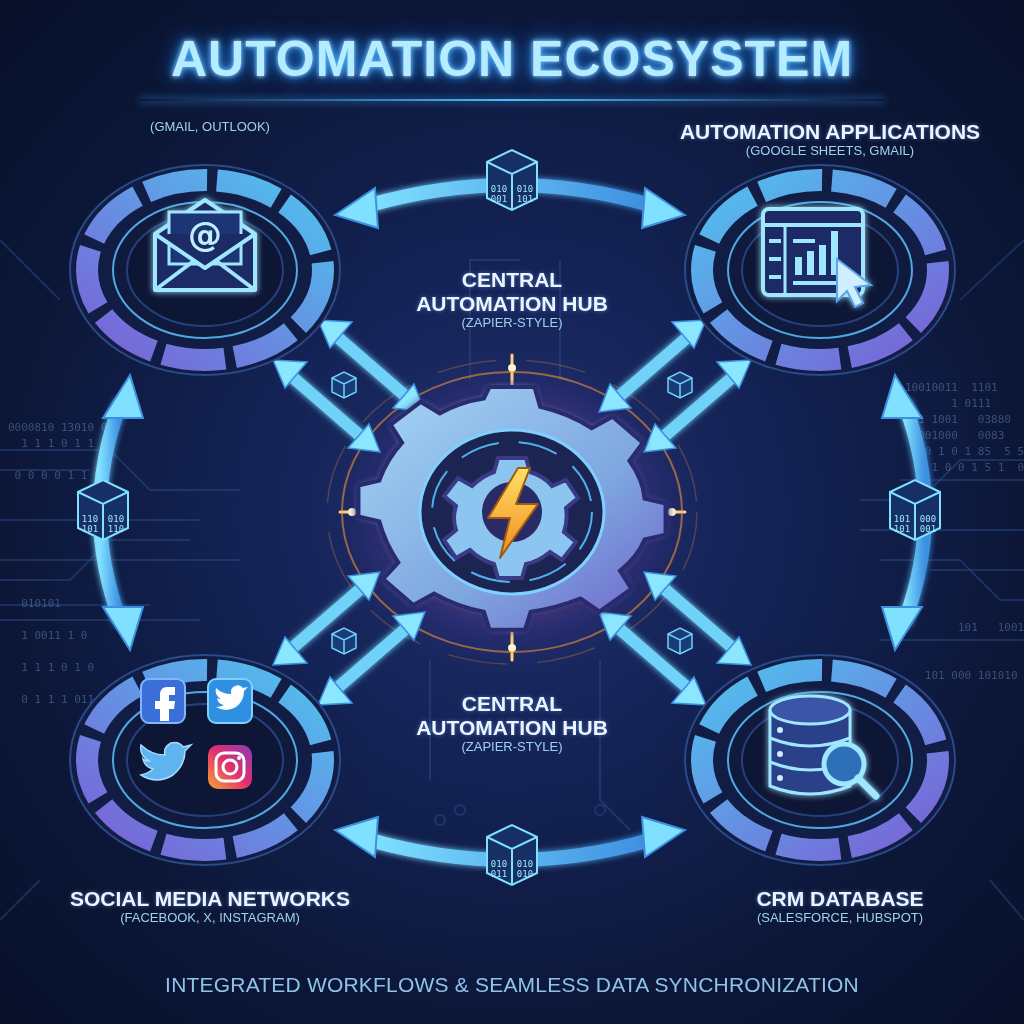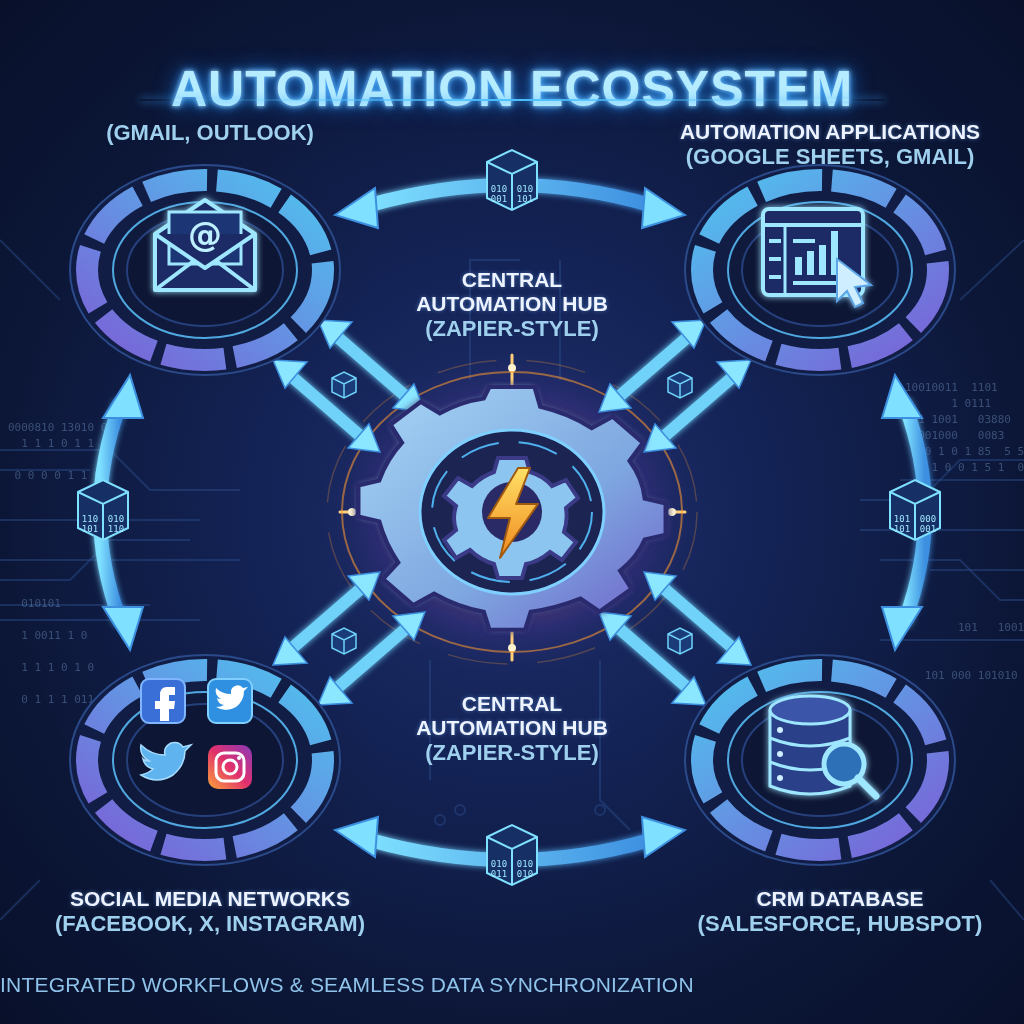--- a/index.html
+++ b/index.html
@@ -1,27 +1,27 @@
 <!DOCTYPE html>
 <html><head>
 <meta charset="utf-8">
 <style>
   html,body{margin:0;padding:0;}
   body{width:1024px;height:1024px;overflow:hidden;background:#0a1128;font-family:"Liberation Sans",sans-serif;}
   #stage{position:relative;width:1024px;height:1024px;
     background:radial-gradient(ellipse at 50% 50%, #1d2f6b 0%, #142356 35%, #0c1738 70%, #08102a 100%);}
   svg.layer{position:absolute;left:0;top:0;width:1024px;height:1024px;}
   .title{position:absolute;left:0;top:30px;width:1024px;text-align:center;font-weight:bold;font-size:50px;letter-spacing:1px;
-    color:#b6ecff;text-shadow:0 0 10px #3aa8ff,0 0 22px #1e7be8,0 0 4px #ffffff;margin-top:30px;}
+    color:#b6ecff;text-shadow:0 0 10px #3aa8ff,0 0 22px #1e7be8,0 0 4px #ffffff;}
   .title-line{position:absolute;left:140px;top:99px;width:744px;height:2px;
     background:linear-gradient(90deg,rgba(40,140,255,0),#4cc0ff 50%,rgba(40,140,255,0));box-shadow:0 0 8px #3aa8ff;}
   .label{position:absolute;text-align:center;line-height:1.15;}
   .label .h{font-weight:bold;font-size:21px;color:#eef4ff;text-shadow:0 0 4px rgba(120,180,255,.5);}
-  .label .s{font-size:22px;color:#9fd0ee;font-weight:bold;}
-  .footer{position:absolute;left:0;top:973px;width:1024px;font-size:21px;color:#8fc3ea;letter-spacing:.2px;}
+  .label .s{font-size:13px;color:#9fd0ee;}
+  .footer{position:absolute;left:0;top:973px;width:1024px;text-align:center;font-size:21px;color:#8fc3ea;letter-spacing:.2px;}
   .codes{position:absolute;font-family:"DejaVu Sans Mono",monospace;font-size:11px;color:rgba(140,180,230,.35);line-height:16px;white-space:pre;}
 </style>
 </head>
 <body>
 
 <div id="stage">
 
   <svg class="layer" viewBox="0 0 1024 1024">
     <defs>
       <radialGradient id="orangeGlow" cx="50%" cy="50%" r="50%">

